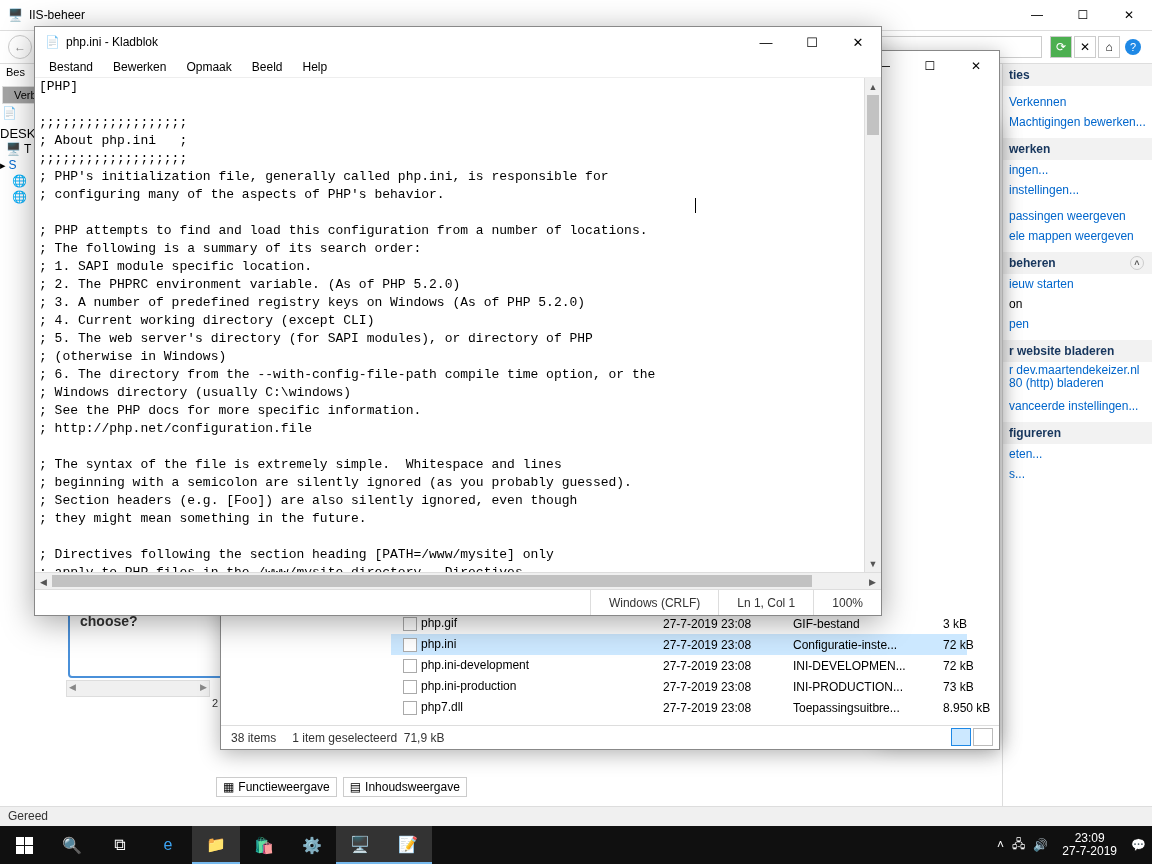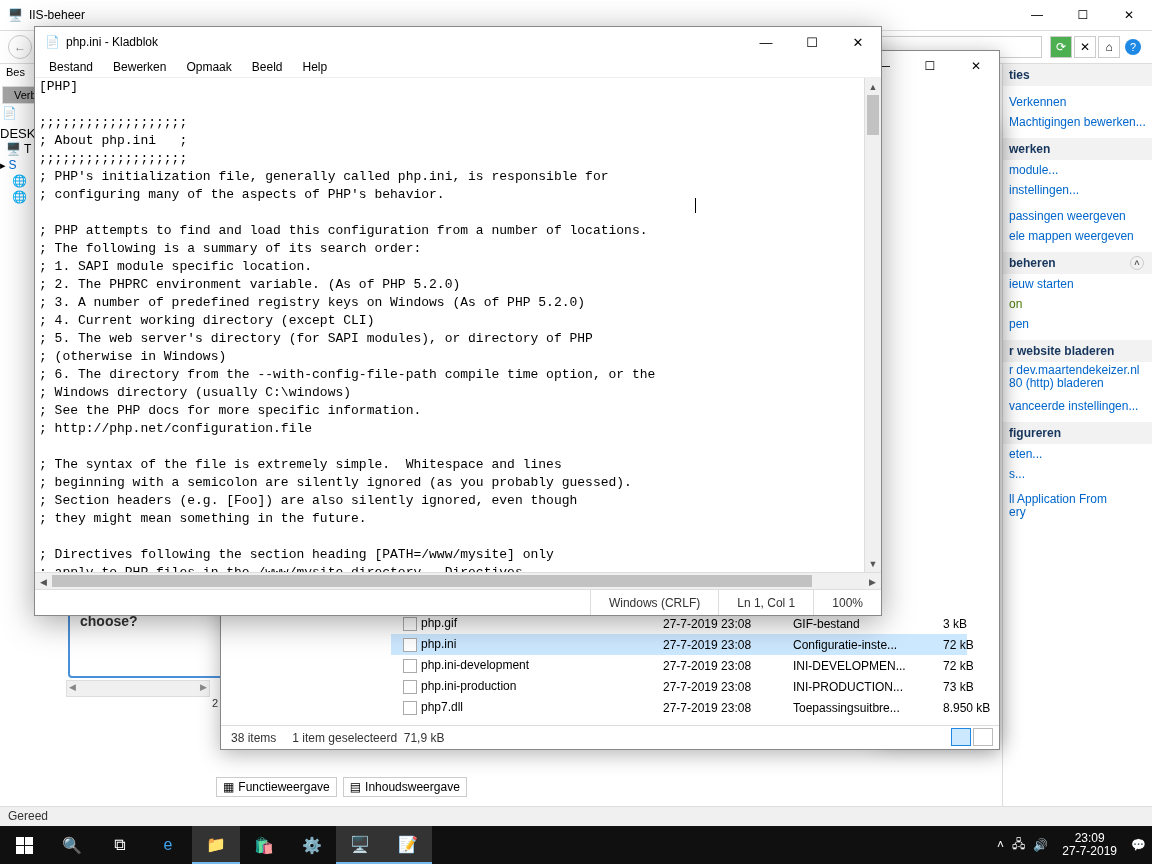--- a/index.html
+++ b/index.html
@@ -14,21 +14,21 @@
 .iis-navbar { height:34px; border-top:1px solid #ddd; border-bottom:1px solid #ddd; display:flex; align-items:center; padding:0 8px; background:#fff; }
 .iis-navbar .arrow { width:24px; height:24px; border:1px solid #ccc; border-radius:50%; display:flex; align-items:center; justify-content:center; margin-right:4px; color:#888; }
 .iis-navbar .addr { flex:1; height:22px; border:1px solid #ccc; margin:0 6px; background:#fff; }
 .iis-navbar .btn { width:22px; height:22px; border:1px solid #ccc; margin-left:2px; display:flex; align-items:center; justify-content:center; }
 .iis-navbar .green { background:#4caf50; color:#fff; }
 
 
 .iis-actions { position:absolute; right:0; top:64px; width:150px; bottom:20px; border-left:1px solid #ddd; background:#fff; font-size:11px; }
 .iis-actions .section-title { padding:4px 6px; color:#17365d; font-weight:600; background:#f2f2f2; }
 .iis-actions .action { padding:3px 6px; color:#06c; cursor:pointer; white-space:nowrap; overflow:hidden; text-overflow:ellipsis; }
-.iis-actions .action.black { color:#4d7c0f; }
+.iis-actions .action.black { color:#000000; }
 .iis-actions .chev { float:right; width:14px; height:14px; border:1px solid #ccc; border-radius:50%; font-size:9px; text-align:center; line-height:12px; color:#555; margin-right:2px;}
 
 .iis-statusbar { position:absolute; left:0; bottom:0; right:0; height:20px; background:#f0f0f0; border-top:1px solid #ddd; padding:2px 8px; font-size:11px; color:#333;}
 .iis-tabs { position:absolute; left:216px; bottom:28px; height:22px; display:flex; align-items:center; gap:6px; }
 .iis-tabs .tab { border:1px solid #ccc; padding:2px 6px; background:#fff; font-size:11px; display:flex; align-items:center; gap:4px; }
 
 .iis-bluebox { position:absolute; left:68px; top:548px; width:200px; height:130px; border:2px solid #4a90d9; border-radius:4px; background:#fff; padding:10px; display:flex; flex-direction:column; justify-content:center; overflow:hidden;}
 .iis-bluebox .q { font-size:14px; font-weight:600; color:#333; }
 
 
@@ -130,38 +130,37 @@
   <div style="position:absolute;left:0px;top:158px;font-size:11px;">▸ <span style="color:#06c">S</span></div>
   <div style="position:absolute;left:12px;top:174px;font-size:12px;">🌐</div>
   <div style="position:absolute;left:12px;top:190px;font-size:12px;">🌐</div>
 
   <div class="iis-actions">
     <div class="section-title">ties</div>
     <div style="height:6px"></div>
     <div class="action">Verkennen</div>
     <div class="action">Machtigingen bewerken...</div>
     <div class="section-title" style="margin-top:6px">werken</div>
-    <div class="action">module...</div>
+    <div class="action">ingen...</div>
     <div class="action">instellingen...</div>
     <div style="height:6px"></div>
     <div class="action">passingen weergeven</div>
     <div class="action">ele mappen weergeven</div>
     <div class="section-title" style="margin-top:6px"><span>beheren</span><span class="chev">˄</span></div>
     <div class="action">ieuw starten</div>
     <div class="action black">on</div>
     <div class="action">pen</div>
     <div class="section-title" style="margin-top:6px">r website bladeren</div>
     <div class="action" style="line-height:13px;padding-top:2px;padding-bottom:2px"><span>r dev.maartendekeizer.nl</span><br><span>80 (http) bladeren</span></div>
     <div style="height:4px"></div>
     <div class="action">vanceerde instellingen...</div>
     <div class="section-title" style="margin-top:6px">figureren</div>
     <div class="action">eten...</div>
     <div class="action">s...</div>
     <div style="height:6px"></div>
-    <div class="action" style="line-height:13px"><span>ll Application From</span><br><span>ery</span></div>
   </div>
 
   <div class="iis-bluebox">
     <div class="q">Which version</div>
     <div class="q">choose?</div>
   </div>
   <div class="fscroll"></div>
   <div class="fpage">2 i</div>
 
   <div class="iis-tabs">

